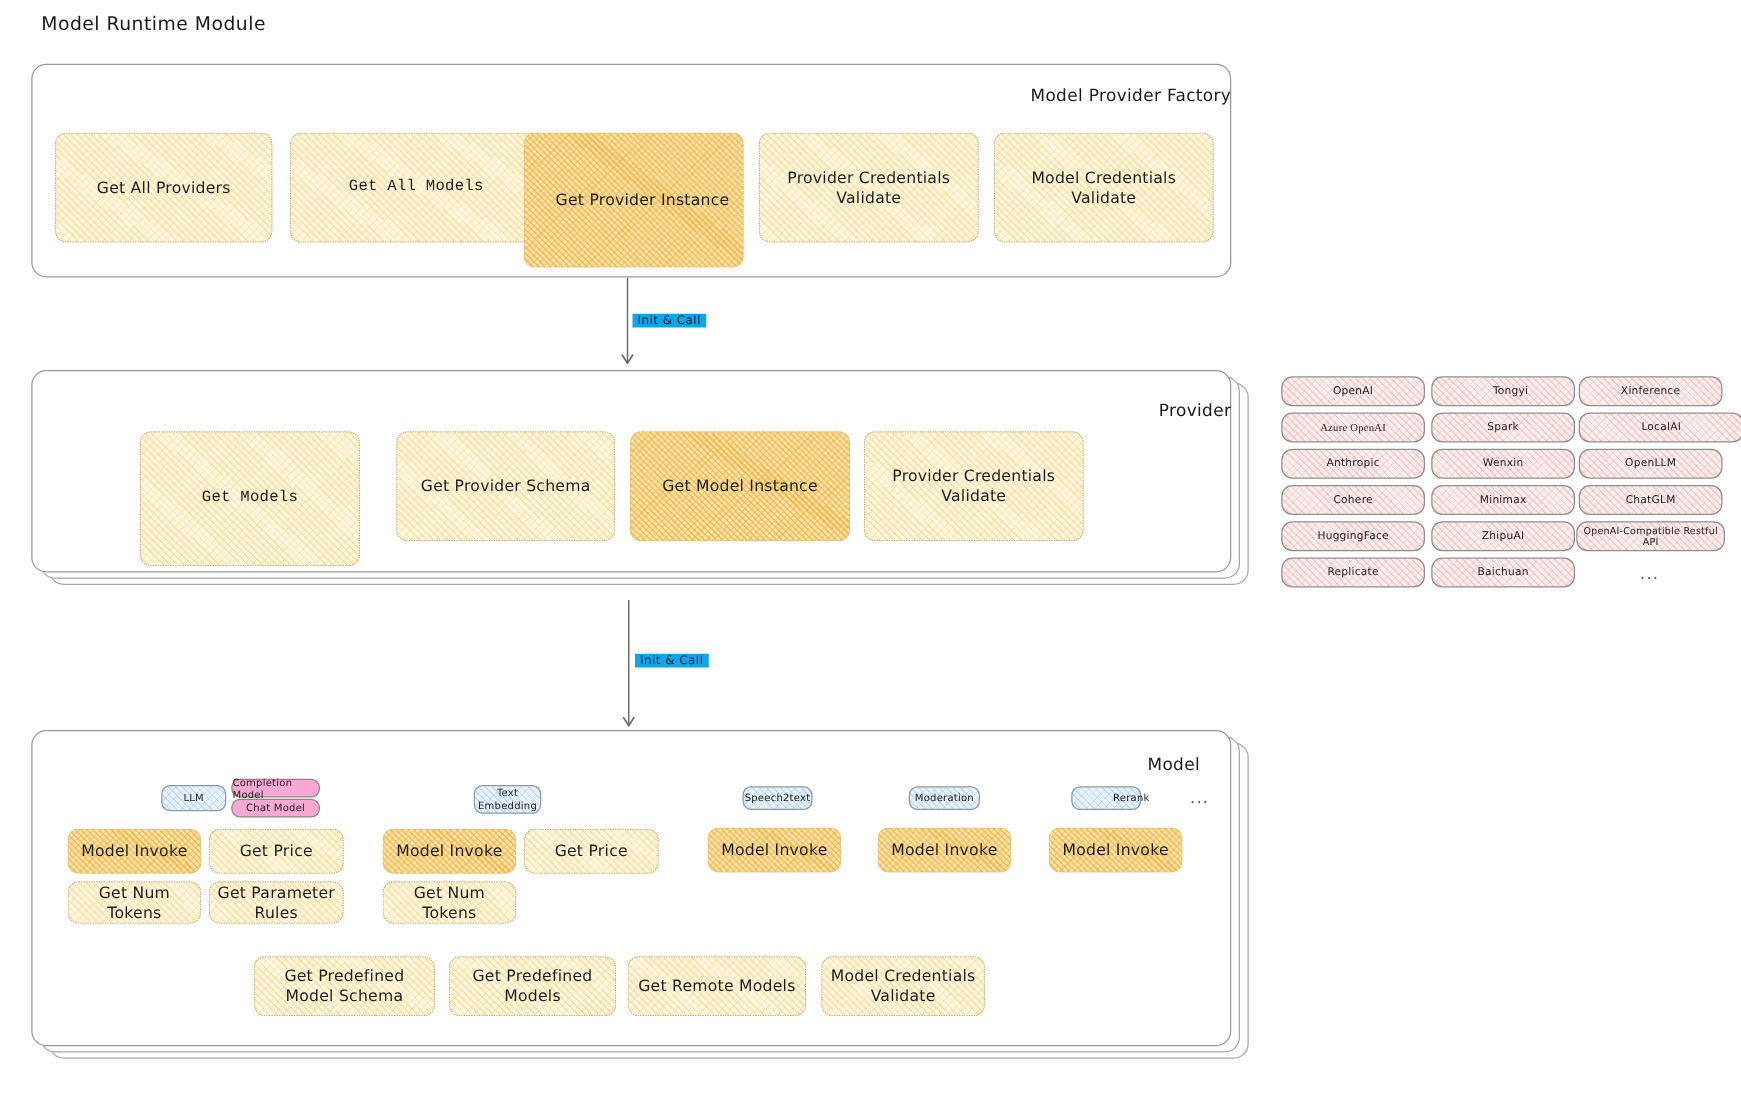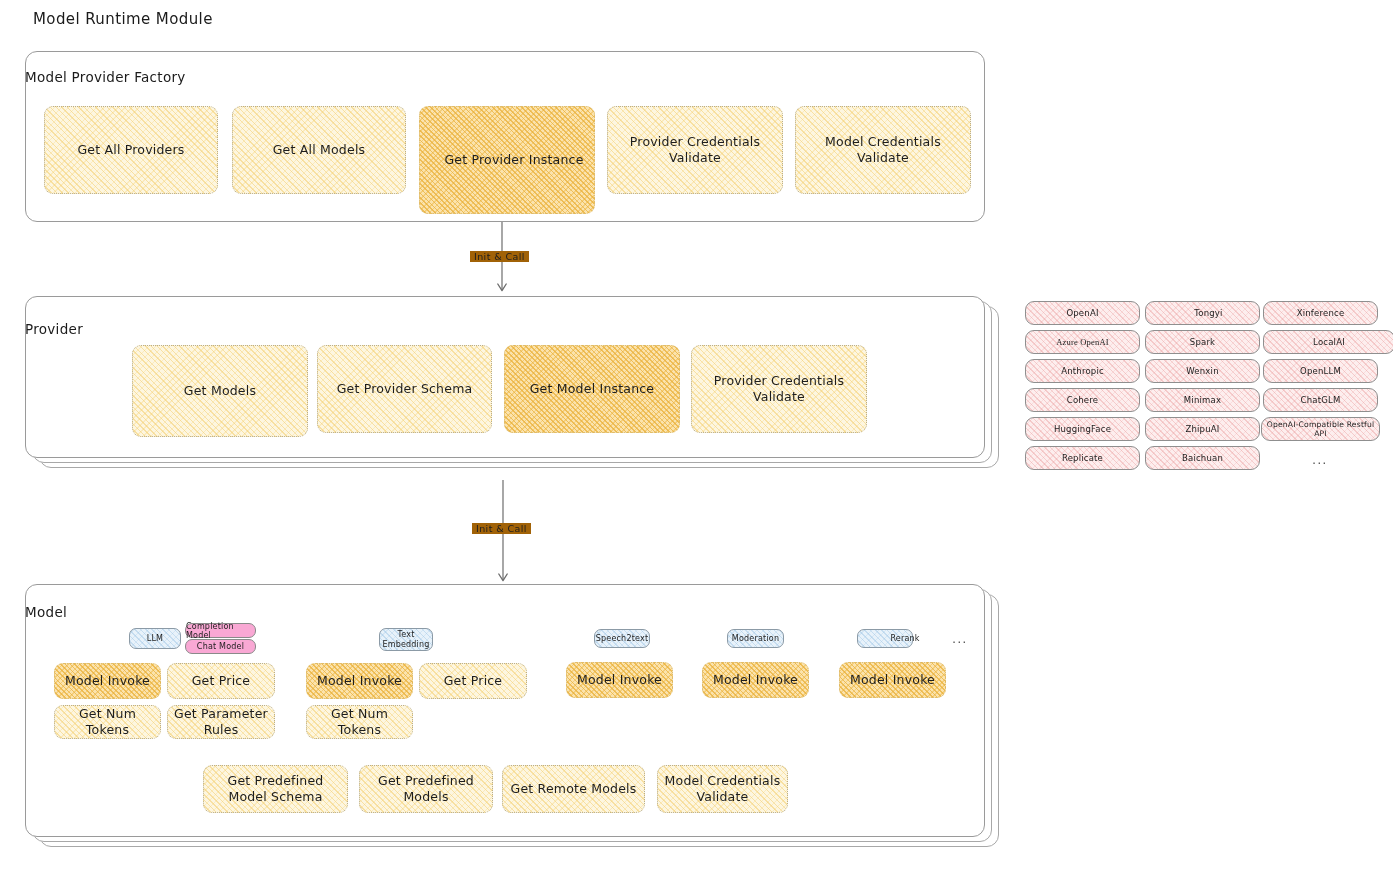--- a/index.html
+++ b/index.html
@@ -34,21 +34,21 @@
   .stack-layer{
     position:absolute;
     background:#ffffff;
     border:1.2px solid #a8a8a8;
     border-radius:12px;
     box-sizing:border-box;
   }
   .container-title{
     position:absolute;
     left:0;right:0;
-    text-align:left;
+    text-align:right;
     font-size:13.5px;
     color:#1b1b1b;
     letter-spacing:.3px;
   }
 
   
   .node{
     position:absolute;
     box-sizing:border-box;
     border:1.3px dotted #b9ae8c;
@@ -124,23 +124,24 @@
     font-size:13px;
     color:#5a5a5a;
     letter-spacing:1px;
   }
 
   .edge-label{
     position:absolute;
     font-size:9.5px;
     color:#1d1d1d;
     letter-spacing:.4px;
-    background:#a16207;
+    background:#0ea5e9;
     padding:0 4px;
     white-space:nowrap;
+    margin-left:36px;
   }
 </style>
 </head>
 <body>
 
 <div class="page-title hand">Model Runtime Module</div>
 
 <svg id="canvas">
   <defs>
     <marker id="arrowhead" markerWidth="9" markerHeight="9" refX="5.5" refY="4" orient="auto">
@@ -151,31 +152,31 @@
   <line x1="503" y1="480" x2="503" y2="580" stroke="#6d6d6d" stroke-width="1.2" marker-end="url(#arrowhead)"></line>
 </svg>
 
 <div class="edge-label hand" style="left:470px;top:251px;">Init &amp; Call</div>
 <div class="edge-label hand" style="left:472px;top:523px;">Init &amp; Call</div>
 
 <div class="container" style="left:25px;top:51px;width:960px;height:171px;"></div>
 <div class="container-title hand" style="left:25px;top:69px;width:960px;">Model Provider Factory</div>
 
 <div class="node hand" style="left:44px;top:106px;width:174px;height:88px;">Get All Providers</div>
-<div class="node hand" style="left:232px;top:106px;width:174px;height:88px;">Get All Models</div>
+<div class="node hand" style="left:232px;top:106px;width:202px;height:88px;font-family:Liberation Mono, monospace;">Get All Models</div>
 <div class="node hand hl" style="left:419px;top:106px;width:176px;height:108px;padding-left:20px;">Get Provider Instance</div>
 <div class="node hand" style="left:607px;top:106px;width:176px;height:88px;">Provider Credentials Validate</div>
 <div class="node hand" style="left:795px;top:106px;width:176px;height:88px;">Model Credentials Validate</div>
 
 <div class="stack-layer" style="left:39px;top:306px;width:960px;height:162px;"></div>
 <div class="stack-layer" style="left:32px;top:301px;width:960px;height:162px;"></div>
 <div class="container" style="left:25px;top:296px;width:960px;height:162px;"></div>
 <div class="container-title hand" style="left:25px;top:321px;width:960px;">Provider</div>
 
-<div class="node hand" style="left:132px;top:345px;width:176px;height:92px;">Get Models</div>
+<div class="node hand" style="left:112px;top:345px;width:176px;height:108px;font-family:Liberation Mono, monospace;">Get Models</div>
 <div class="node hand" style="left:317px;top:345px;width:175px;height:88px;">Get Provider Schema</div>
 <div class="node hand hl" style="left:504px;top:345px;width:176px;height:88px;">Get Model Instance</div>
 <div class="node hand" style="left:691px;top:345px;width:176px;height:88px;">Provider Credentials Validate</div>
 
 <div class="chip-provider hand" style="left:1025px;top:301px;width:115px;height:24px;">OpenAI</div>
 <div class="chip-provider hand" style="left:1025px;top:330px;width:115px;height:24px;font-family:Liberation Serif, serif;">Azure OpenAI</div>
 <div class="chip-provider hand" style="left:1025px;top:359px;width:115px;height:24px;">Anthropic</div>
 <div class="chip-provider hand" style="left:1025px;top:388px;width:115px;height:24px;">Cohere</div>
 <div class="chip-provider hand" style="left:1025px;top:417px;width:115px;height:24px;">HuggingFace</div>
 <div class="chip-provider hand" style="left:1025px;top:446px;width:115px;height:24px;">Replicate</div>

